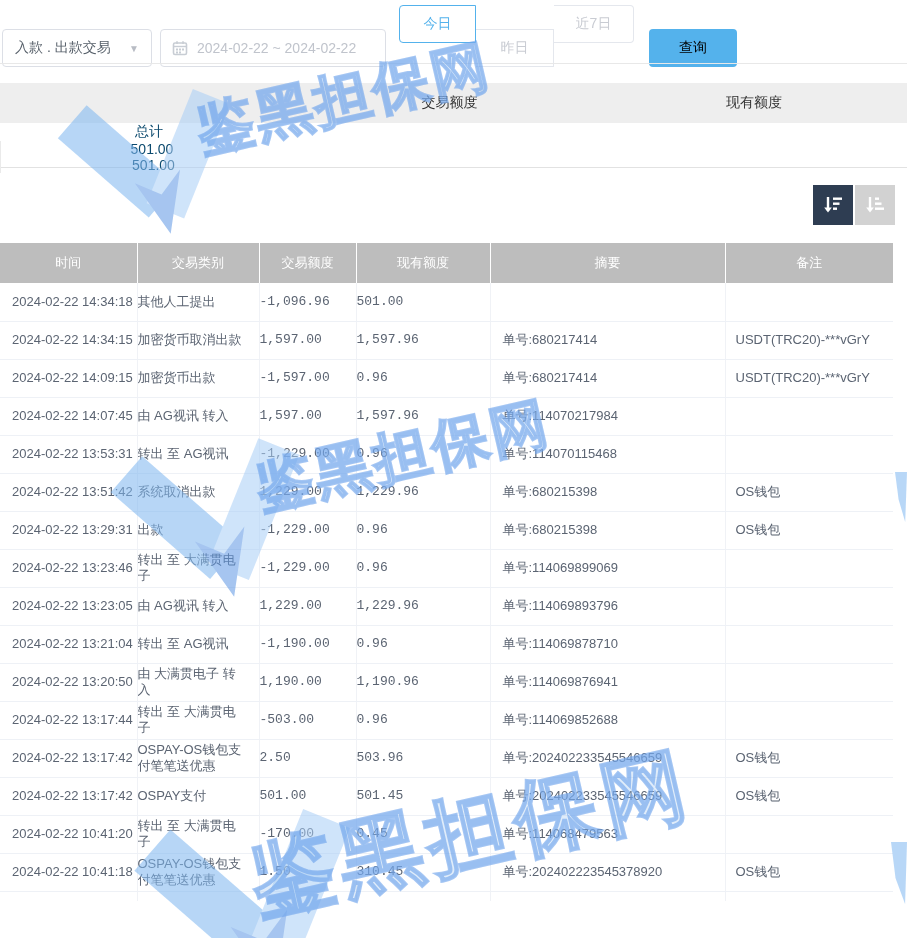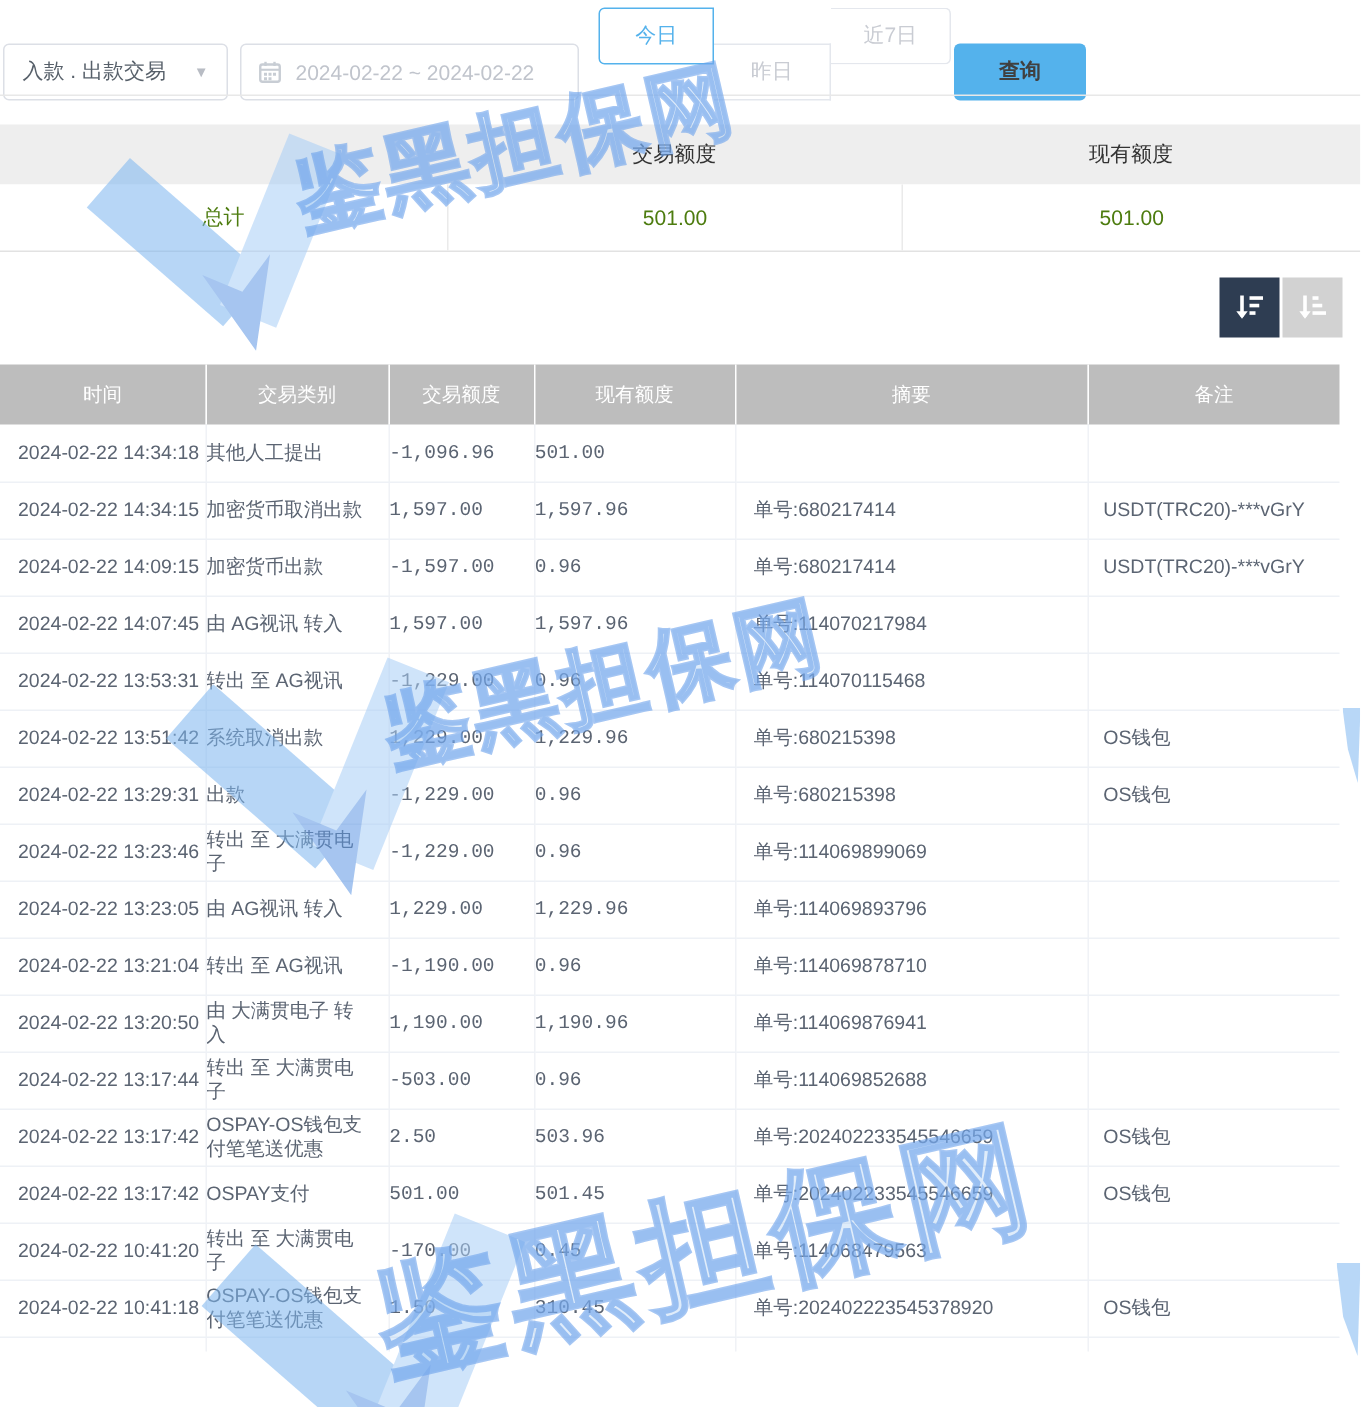--- a/index.html
+++ b/index.html
@@ -26,34 +26,34 @@
   .seg { margin-left:13px; display:flex; }
   .seg button {
     height:38px; background:#fff; font-size:14px; cursor:pointer;
     border:1px solid #e4e7ed; border-left:none; color:#c9ccd3; padding:0;
     font-family:inherit;
   }
   .seg button:first-child { border:1px solid #54b2ec; color:#54b2ec; border-radius:4px 0 0 4px; }
   .seg button:last-child { border-radius:0 4px 4px 0; }
   .seg .b1 { width:77px; } .seg .b2 { width:78px;margin-top:24px; } .seg .b3 { width:80px; }
   .search-btn {
-    margin-left:2px; width:88px; height:38px; background:#54b2ec; border:none;
-    border-radius:4px; color:#404040; font-size:14px; cursor:pointer; font-family:inherit;font-weight:bold;
+    margin-left:15px; width:88px; height:38px; background:#54b2ec; border:none;
+    border-radius:4px; color:#000000; font-size:14px; cursor:pointer; font-family:inherit;
   }
 
   .divider { position:absolute; top:63px; left:0; width:907px; border-top:1px solid #e8e8e8; }
 
   
   .summary { position:absolute; top:83px; left:0; width:907px; font-size:14px; }
   .sum-head { display:flex; height:40px; background:#eee; color:#333; }
   .sum-head > div, .sum-row > div {
     display:flex; align-items:center; justify-content:center;
   }
   .sc1 { width:298px; } .sc2 { width:303px; } .sc3 { width:306px; }
-  .sum-row { display:flex; height:45px; background:#fff; border-bottom:1px solid #e2e2e2; color:#4d7c0f; }
+  .sum-row { display:flex; height:45px; background:#fff; border-bottom:1px solid #e2e2e2; color:#0c4a6e;flex-direction:column; }
   .sum-row .sc2, .sum-row .sc3 { border-left:1px solid #eaeaea; }
 
   
   .sort-area { position:absolute; top:185px; left:813px; display:flex; }
   .sort-btn { width:40px; height:40px; border:none; cursor:pointer; display:flex; align-items:center; justify-content:center; }
   .sort-desc { background:#2e3d52; }
   .sort-asc { background:#d2d2d2; margin-left:2px; }
 
   
   table.data { position:absolute; top:243px; left:0; width:893px; border-collapse:collapse; table-layout:fixed; }

